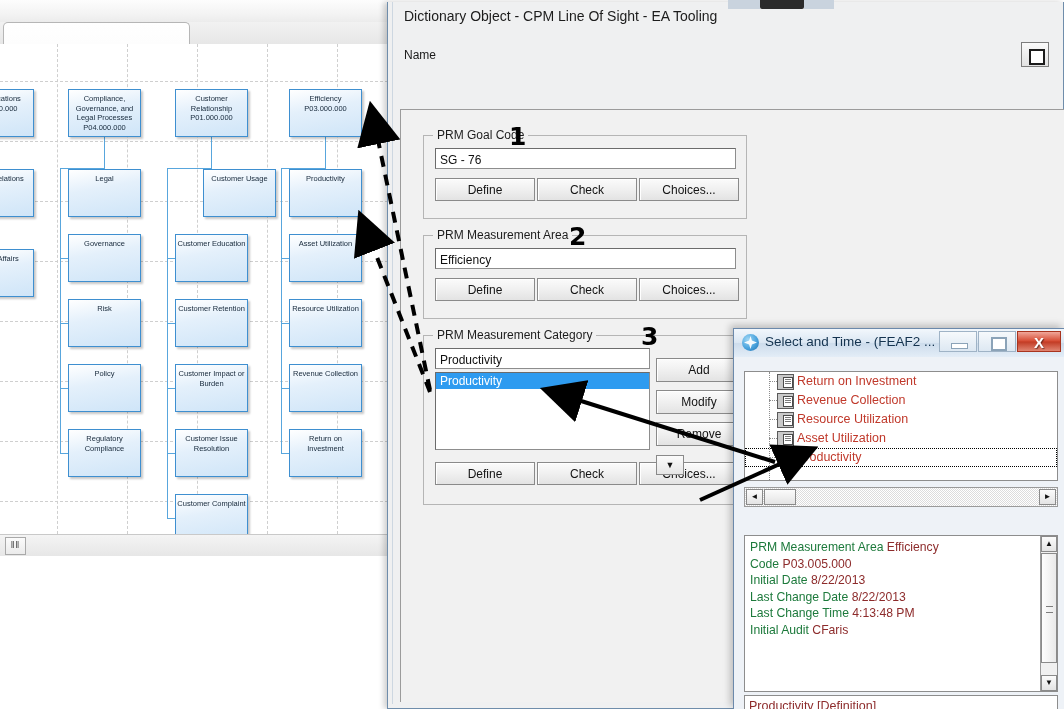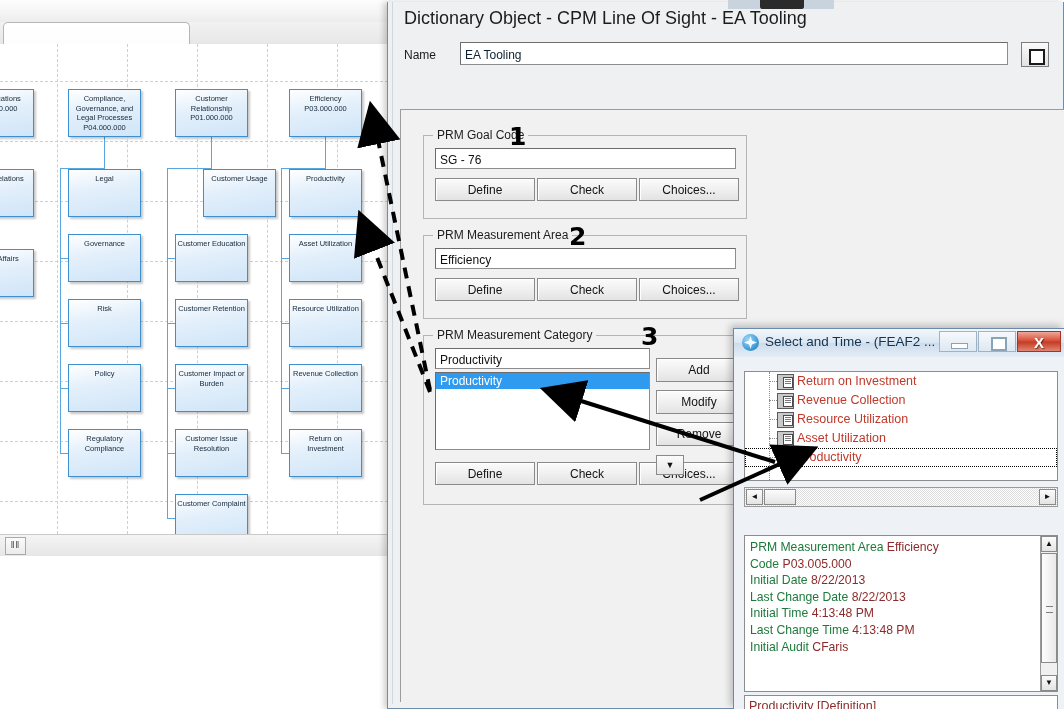--- a/index.html
+++ b/index.html
@@ -82,21 +82,21 @@
     border-top:none;
     box-sizing:border-box;
     box-shadow:-3px 0 6px rgba(0,0,0,.20);
   }
   #dialog-frameline{
     position:absolute;left:4px;top:0;right:0;bottom:4px;
     background:#eff0f1;border-left:1px solid #cdd7e1;
   }
   #dialog-title{
     position:absolute;left:16px;top:6px;
-    font-size:18px;color:#1c1c1c;white-space:nowrap;
+    font-size:14px;color:#1c1c1c;white-space:nowrap;
   }
   #dialog-topnub{
     position:absolute;left:372px;top:-2px;width:44px;height:9px;
     background:#2b2b2b;border-radius:0 0 2px 2px;
   }
   #dialog-topnub-l{
     position:absolute;left:340px;top:-2px;width:32px;height:9px;
     background:#c9d3de;
   }
   #dialog-topnub-r{
@@ -396,21 +396,20 @@
 <div id="dictionary-dialog">
   <div id="dialog-frameline"></div>
   <div id="dialog-topnub-l"></div>
   <div id="dialog-topnub"></div>
   <div id="dialog-topnub-r"></div>
 
   <div id="dialog-title">Dictionary Object - CPM Line Of Sight - EA Tooling</div>
 
   <div id="name-row">
     <div id="name-label">Name</div>
-    <input id="name-input" value="EA Tooling" style="">
     <div id="name-square-btn">
       <div class="inner"></div>
     </div>
   </div>
 
   <div id="tabs-underline"></div>
   <div id="tab-body">
 
     <div class="groupbox" style="left:22px;top:25px;width:322px;height:82px;">
       <div class="group-legend">PRM Goal Code</div>
@@ -535,21 +534,20 @@
       <div class="thumb"></div>
       <div class="arrow" style="right:1px;">►</div>
     </div>
 
     <div id="sd-def">
       <div id="sd-def-text">
           <div><span class="deflabel">PRM Measurement Area</span><span class="defval">  Efficiency</span></div>
           <div><span class="deflabel">Code</span><span class="defval">  P03.005.000</span></div>
           <div><span class="deflabel">Initial Date</span><span class="defval">  8/22/2013</span></div>
           <div><span class="deflabel">Last Change Date</span><span class="defval">  8/22/2013</span></div>
-          <div><span class="deflabel">Initial Time</span><span class="defval">  4:13:48 PM</span></div>
           <div><span class="deflabel">Last Change Time</span><span class="defval">  4:13:48 PM</span></div>
           <div><span class="deflabel">Initial Audit</span><span class="defval">  CFaris</span></div>
         </div>
       <div id="sd-def-scroll">
         <div class="sbtn" style="top:0;">▲</div>
         <div class="sthumb">
             <div class="grip"></div>
           </div>
         <div class="sbtn" style="bottom:0;">▼</div>
       </div>

